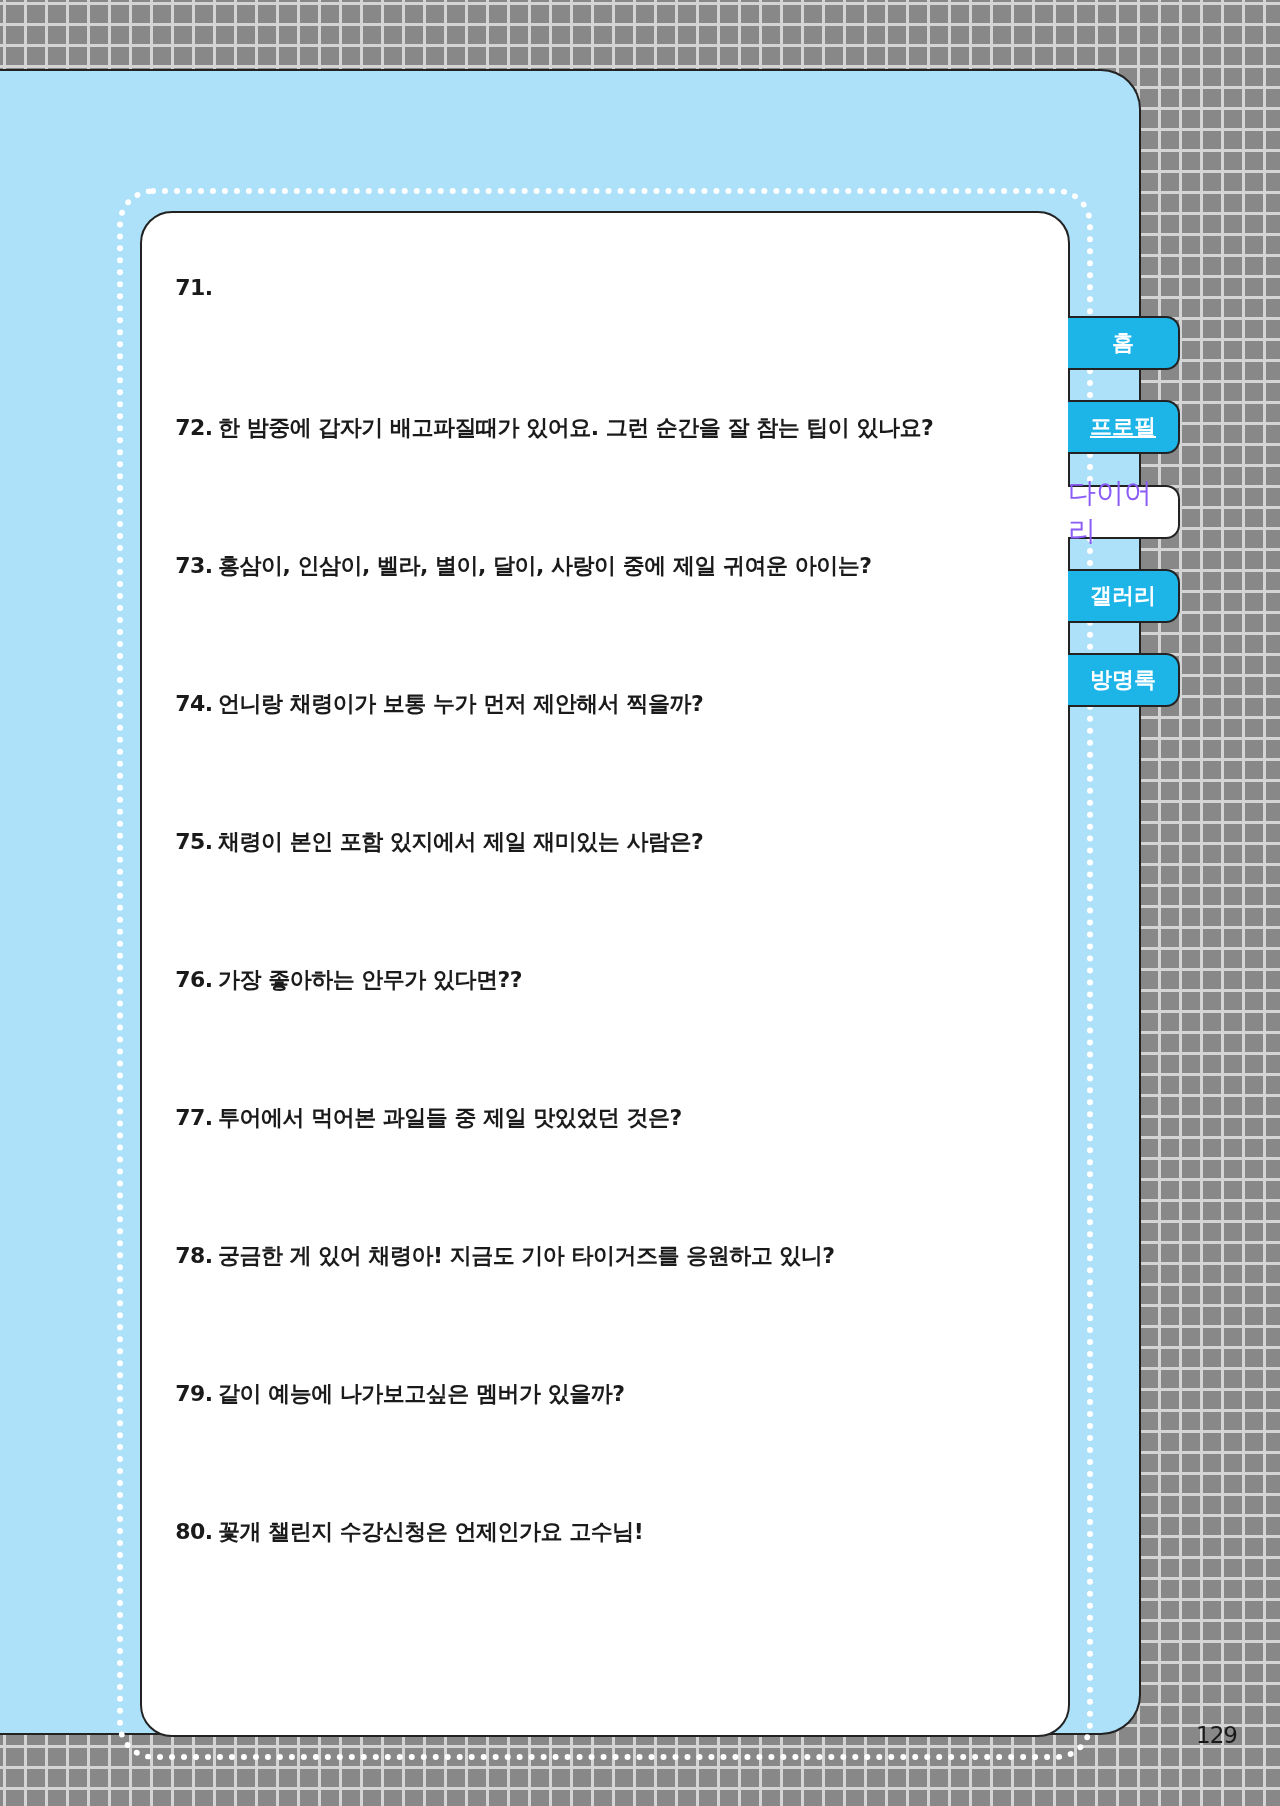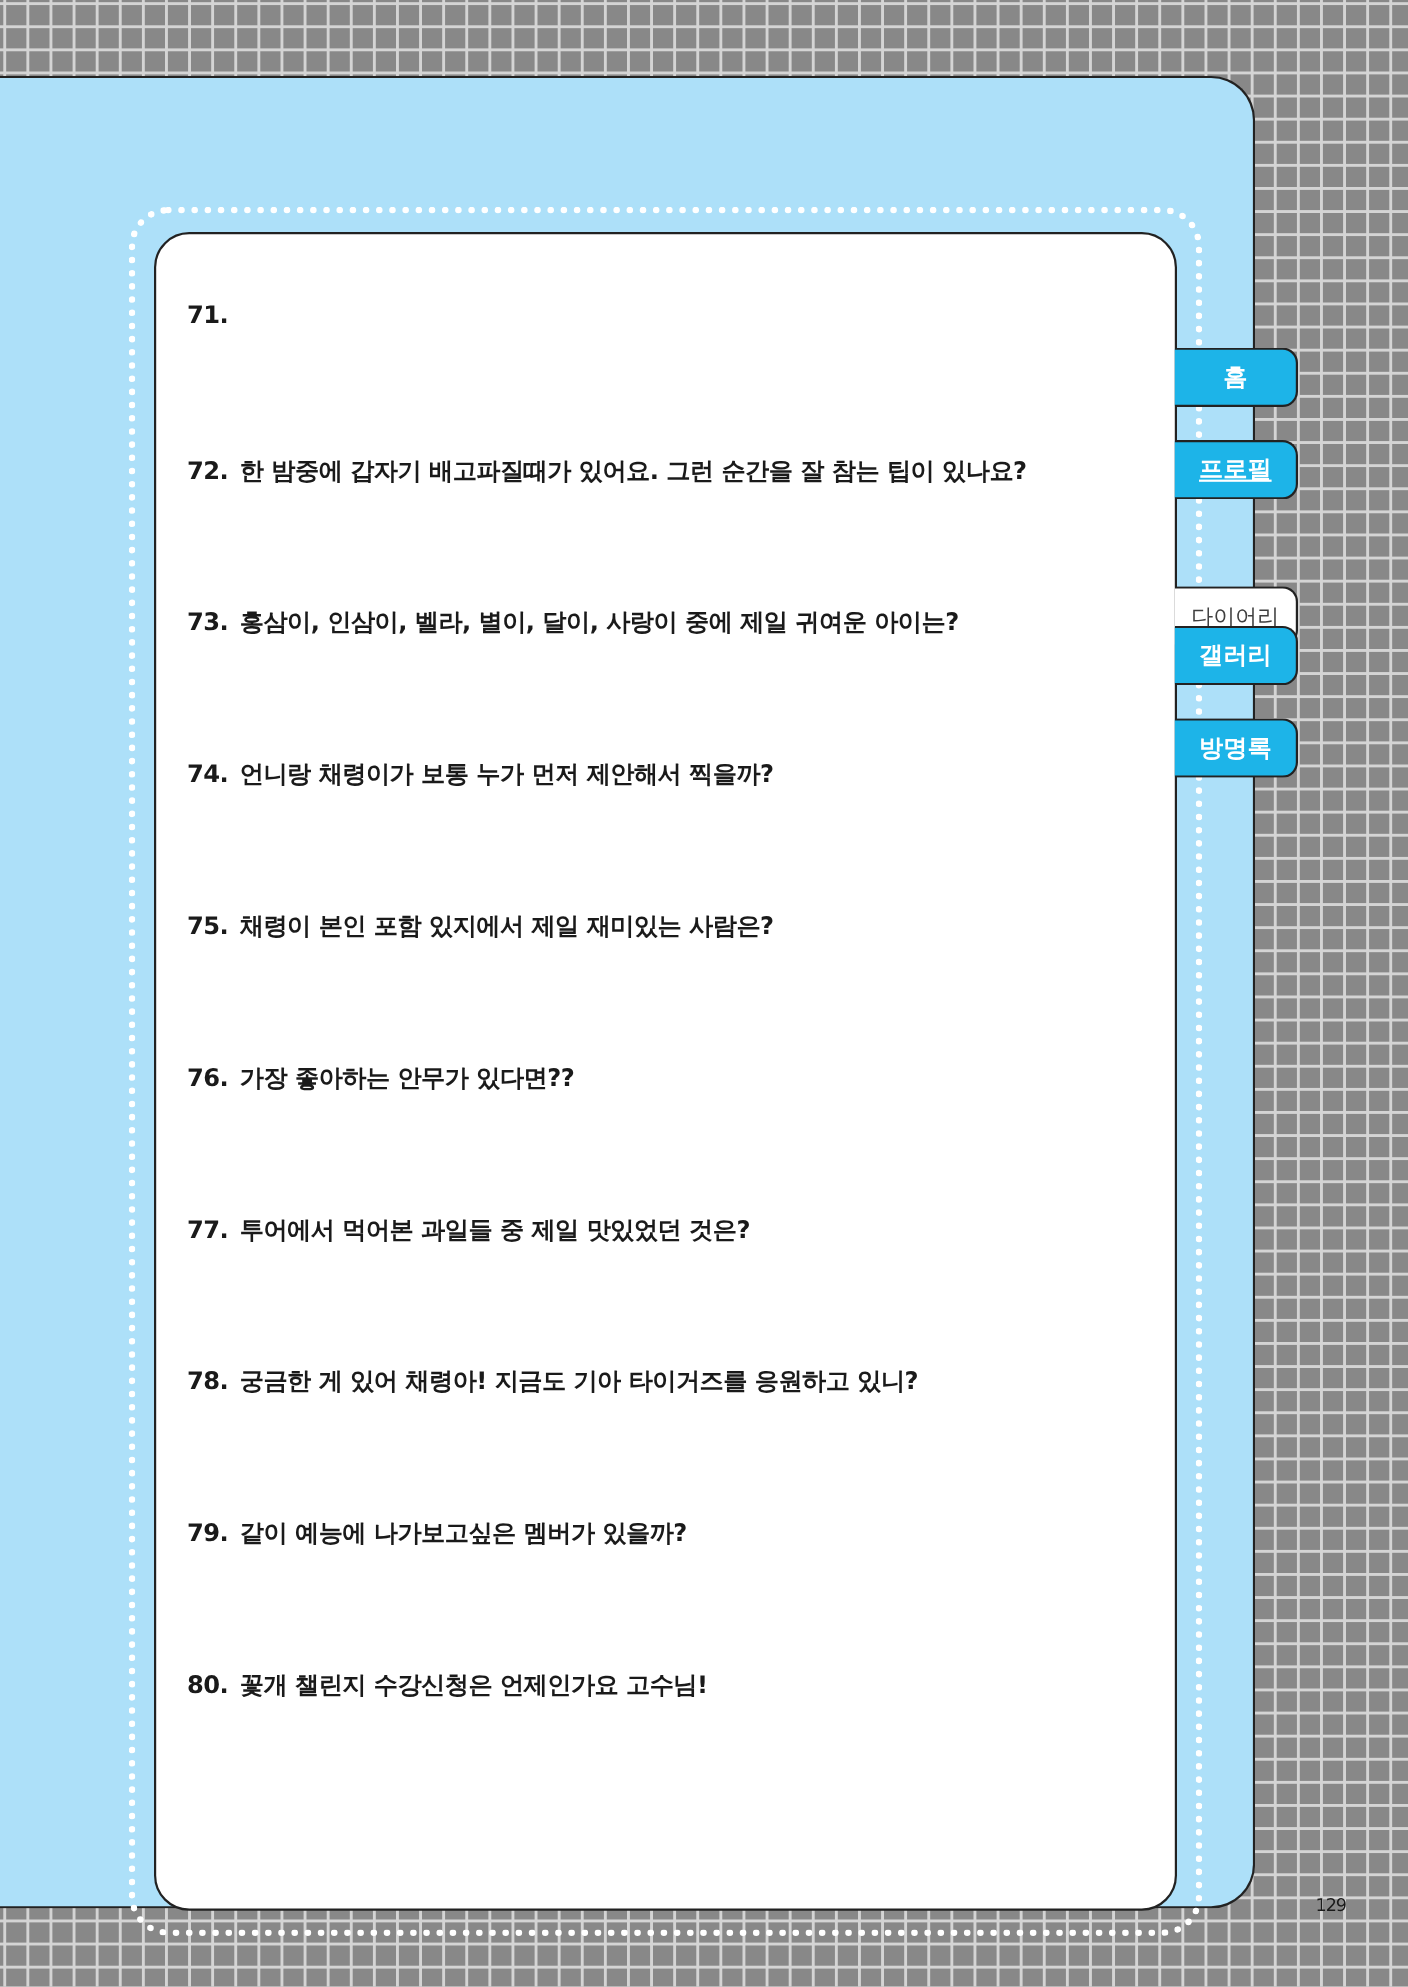--- a/index.html
+++ b/index.html
@@ -21,41 +21,41 @@
       box-sizing: border-box;
     }
     .dotted-frame {
       position: absolute; left: 117px; top: 117px; width: 976px; height: 1572px;
       border: 6px dotted #ffffff; border-radius: 36px; box-sizing: border-box;
     }
     .page {
       position: absolute; left: 140px; top: 140px; width: 930px; height: 1526px;
       background: #ffffff; border: 2px solid #222; border-radius: 32px; box-sizing: border-box;
     }
-    .q-list { list-style: none; margin: 0; padding: 0; position: absolute; left: 28px; top: 62px; }
+    .q-list { list-style: none; margin: 0; padding: 0; position: absolute; left: 28px; top: 62px; text-align: center; }
     .q-item {
       display: flex; align-items: baseline; height: 138px;
       font-family: "DejaVu Sans", sans-serif; font-weight: bold; font-size: 22px;
       color: #1a1a1a; letter-spacing: -0.5px; white-space: nowrap;
     }
     .q-num { width: 48px; display: inline-block; }
     .tabs { position: absolute; left: 1068px; top: 316px; }
     .tab {
       position: absolute; left: 0; width: 112px; height: 54px;
       background: #1db4e8; color: #ffffff;
       border: 2px solid #222; border-left: none;
       border-top-right-radius: 14px; border-bottom-right-radius: 14px;
       box-sizing: border-box; display: flex; align-items: center; justify-content: center;
       font-family: "DejaVu Sans", sans-serif; font-weight: bold; font-size: 22px;
       cursor: pointer;
     }
-    .tab.active { background: #ffffff; color: #404040; font-weight: normal; font-size: 20px; margin-top: 48px; }
+    .tab.active { background: #ffffff; color: #8b5cf6; font-weight: normal; font-size: 28px; }
     .page-number {
       position: absolute; left: 1196px; top: 1722px;
-      font-family: "DejaVu Sans", sans-serif; font-size: 16px; color: #1a1a1a; letter-spacing: -1px;
+      font-family: "DejaVu Sans", sans-serif; font-size: 23px; color: #1a1a1a; letter-spacing: -1px;
     }
   </style>
 </head>
 <body>
 
 <div class="binder">
   <div class="dotted-frame"></div>
   <div class="page">
     <ul class="q-list">
       <li class="q-item">

